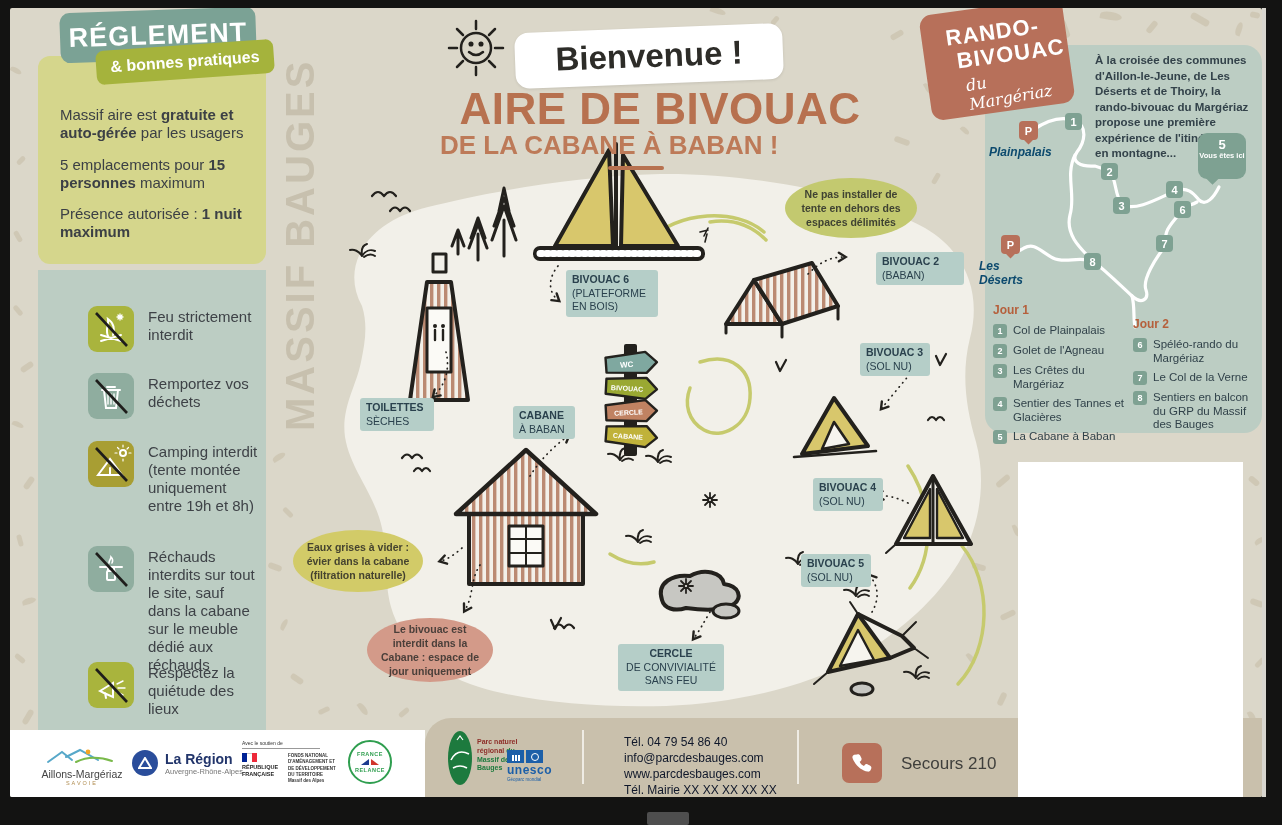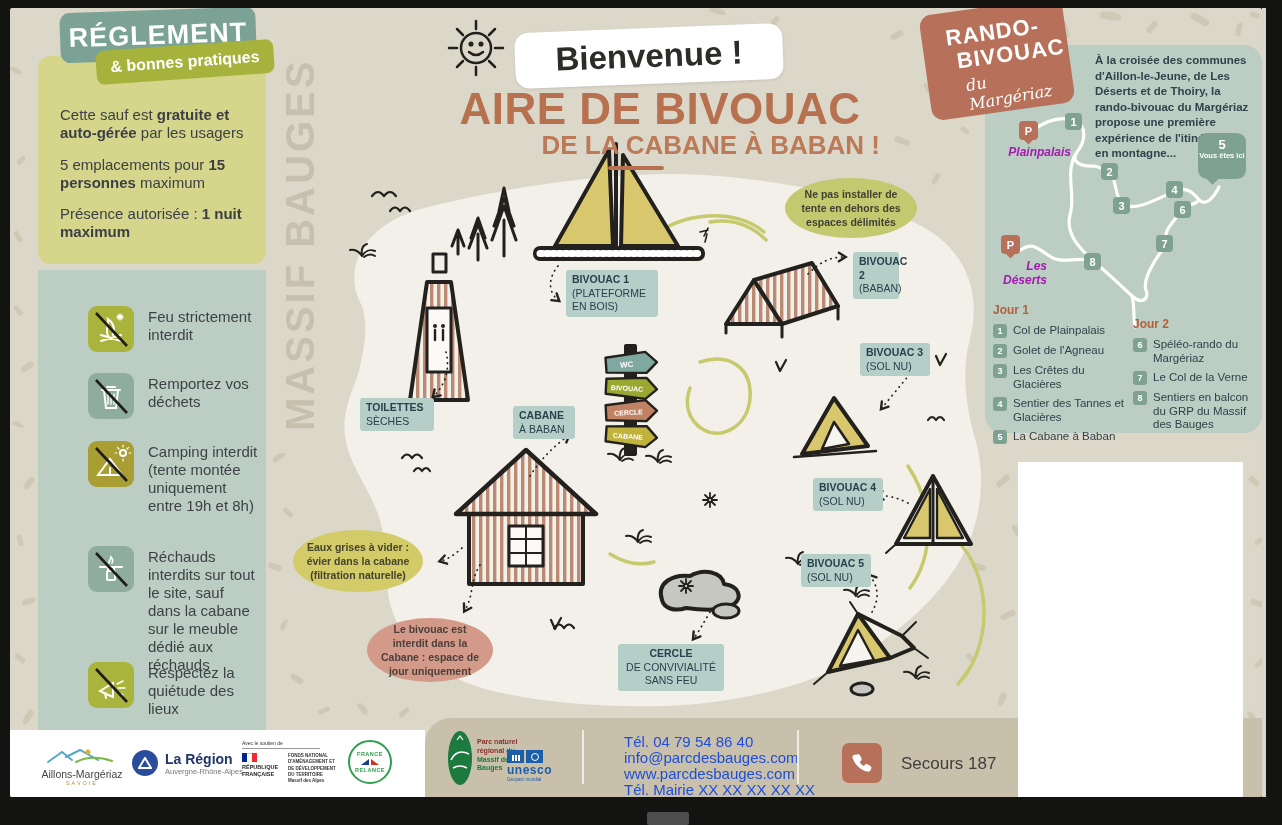--- a/index.html
+++ b/index.html
@@ -26,21 +26,21 @@
   .rules-box{position:absolute;left:28px;top:262px;width:228px;height:464px;background:#bccdc3;z-index:5;}
   .rule{position:absolute;left:50px;display:flex;gap:14px;align-items:flex-start;width:172px;}
   .rule-icon{width:46px;height:46px;border-radius:9px;flex:none;}
   .rule-text{font-size:15px;color:#3e4247;line-height:1.2;padding-top:2px;}
   
   .welcome{position:absolute;left:505px;top:20px;width:268px;height:56px;background:#fff;
      border-radius:14px;transform:rotate(-2.2deg);display:flex;align-items:center;justify-content:center;
      font-size:33px;font-weight:600;color:#2d2c28;box-shadow:0 1px 3px rgba(0,0,0,.1);z-index:4;}
   .h1{position:absolute;left:430px;top:76px;width:440px;text-align:center;font-size:44px;
      font-weight:800;color:#b7714f;letter-spacing:.5px;z-index:4;}
-  .h2{position:absolute;left:430px;top:122px;width:440px;text-align:right;font-size:26px;
+  .h2{position:absolute;left:430px;top:122px;width:440px;text-align:left;font-size:26px;
      font-weight:600;color:#bd7a58;z-index:4;}
   .hdiv{position:absolute;left:598px;top:158px;width:56px;height:4px;background:#b7714f;border-radius:2px;z-index:4;}
   
   .chip{position:absolute;background:#b5cec8;color:#2a414d;font-size:10.5px;line-height:1.3;
      padding:3px 6px;border-radius:3px;font-weight:700;z-index:4;}
   .chip .detail{font-weight:400;display:block;}
   .bubble{position:absolute;border-radius:50%;display:flex;align-items:center;justify-content:center;
      text-align:center;font-weight:700;font-size:10.5px;line-height:1.35;padding:10px;z-index:4;}
   
   .panel{position:absolute;left:975px;top:37px;width:277px;height:388px;background:#bccdc3;
@@ -51,40 +51,40 @@
   .badge .script{font-family:"DejaVu Serif",serif;font-style:italic;font-size:16px;margin-top:2px;
      transform:rotate(-2deg);display:inline-block;}
   .intro{position:absolute;left:110px;top:8px;width:155px;font-size:11.5px;font-weight:600;
      color:#33424a;line-height:1.35;}
   .wp{position:absolute;width:17px;height:17px;border-radius:4px;background:#7ea192;color:#fff;
      font-size:11px;font-weight:700;display:flex;align-items:center;justify-content:center;z-index:3;}
   .pmark{position:absolute;width:19px;height:19px;border-radius:4px;background:#b7705a;color:#fff;
      font-size:11px;font-weight:800;display:flex;align-items:center;justify-content:center;z-index:3;}
   .pmark::after{content:"";position:absolute;left:6px;bottom:-3px;width:7px;height:7px;background:#b7705a;
      transform:rotate(45deg);z-index:-1;}
-  .plabel{position:absolute;font-size:12px;font-weight:700;font-style:italic;color:#a21caf;
-     text-align:right;z-index:3;}
+  .plabel{position:absolute;font-size:12px;font-weight:700;font-style:italic;color:#0c4a6e;
+     text-align:left;z-index:3;}
   .pin5{position:absolute;left:213px;top:88px;width:48px;height:46px;background:#7ea192;border-radius:9px;
      color:#fff;text-align:center;z-index:4;}
   .pin5::after{content:"";position:absolute;left:10px;bottom:-4px;width:9px;height:9px;background:#7ea192;
      transform:rotate(45deg);}
   .pin5 .n{font-size:13px;font-weight:800;margin-top:4px;}
   .pin5 .t{font-size:7.5px;font-weight:700;line-height:1.15;}
   .daycol{position:absolute;z-index:4;}
   .daytitle{font-size:12px;font-weight:800;color:#b5603c;margin-bottom:7px;}
   .dayitem{display:flex;gap:6px;margin-bottom:6px;}
   .daynum{width:14px;height:14px;border-radius:3px;background:#7ea192;color:#fff;font-size:9px;
      font-weight:700;display:flex;align-items:center;justify-content:center;flex:none;margin-top:0px;}
   .daytext{font-size:11.5px;color:#31424a;font-weight:500;line-height:1.18;}
   
   .footbar{position:absolute;left:415px;top:710px;width:837px;height:79px;background:#c9c0ac;
      border-top-left-radius:26px;z-index:6;}
   .logostrip{position:absolute;left:0px;top:722px;width:415px;height:67px;background:#ffffff;z-index:6;}
   .fdiv{position:absolute;top:12px;width:2px;height:54px;background:#efece4;}
-  .contact{position:absolute;left:199px;top:16px;font-size:15px;color:#1d4ed8;line-height:16px;}
+  .contact{position:absolute;left:199px;top:16px;font-size:12px;color:#0f172a;line-height:16px;}
   .overlay{position:absolute;left:1008px;top:454px;width:225px;height:335px;background:#ffffff;z-index:8;}
   .edge{position:absolute;left:1262px;top:8px;width:4px;height:789px;background:#d8d6cf;}
   .tab{position:absolute;left:647px;top:812px;width:42px;height:13px;background:#4e4e4e;border-radius:2px;}
   svg text{font-family:"Liberation Sans","DejaVu Sans",sans-serif;}
 </style>
 </head>
 <body>
 
 <div class="page">
  <div class="sign">
@@ -302,21 +302,21 @@
   </svg>
 
   <div class="welcome">Bienvenue !</div>
   <div class="h1">AIRE DE BIVOUAC</div>
   <div class="h2">DE LA CABANE À BABAN !</div>
   <div class="hdiv"></div>
 
   <div class="box-teal">RÉGLEMENT</div>
   <div class="box-olive">&amp; bonnes pratiques</div>
   <div class="info-box">
-    <p><span>Cette sauf est </span><b>gratuite et auto-gérée</b><span> par les usagers</span></p>
+    <p><span>Massif aire est </span><b>gratuite et auto-gérée</b><span> par les usagers</span></p>
     <p><span>5 emplacements pour </span><b>15 personnes</b><span> maximum</span></p>
     <p><span>Présence autorisée : </span><b>1 nuit maximum</b><span></span></p>
   </div>
 
   <div class="rules-box">
     <div class="rule" style="top:103px">
       <svg class="rule-icon" viewBox="0 0 46 46" style="background:#8fad9f;border-radius:9px">
         <g stroke="#fff" stroke-width="2" fill="none" stroke-linecap="round">
           <path d="M14,17 h18 M16,17 l2,18 h10 l2,-18 M19,14 h8"></path>
           <path d="M20,21 v10 M23,21 v10 M26,21 v10" stroke-width="1.4"></path>
@@ -364,24 +364,24 @@
           <rect x="19" y="25" width="8" height="9" rx="1"></rect>
           <path d="M21,17 C21,14 23,13 23,11 C25,13 25,15 24,17" stroke-width="1.6"></path>
         </g>
         <line x1="8" y1="7" x2="39" y2="40" stroke="#1e1d1b" stroke-width="2.6"></line>
       </svg>
       <div class="rule-text">Réchauds interdits sur tout le site, sauf dans la cabane sur le meuble dédié aux réchauds</div>
     </div>
   </div>
 
   <div class="chip" style="left:556px;top:262px;width:92px">
-    <span>BIVOUAC 1</span>
+    <span>BIVOUAC 6</span>
     <span class="detail">(PLATEFORME EN BOIS)</span>
   </div>
-  <div class="chip" style="left:843px;top:244px;width:46px">
+  <div class="chip" style="left:866px;top:244px;width:88px">
     <span>BIVOUAC 2</span>
     <span class="detail">(BABAN)</span>
   </div>
   <div class="chip" style="left:850px;top:335px;width:70px">
     <span>BIVOUAC 3</span>
     <span class="detail">(SOL NU)</span>
   </div>
   <div class="chip" style="left:350px;top:390px;width:74px">
     <span>TOILETTES</span>
     <span class="detail">SÈCHES</span>
@@ -446,21 +446,21 @@
       <div class="dayitem">
             <div class="daynum">1</div>
             <div class="daytext">Col de Plainpalais</div>
           </div>
       <div class="dayitem">
             <div class="daynum">2</div>
             <div class="daytext">Golet de l'Agneau</div>
           </div>
       <div class="dayitem">
             <div class="daynum">3</div>
-            <div class="daytext">Les Crêtes du Glacières</div>
+            <div class="daytext">Les Crêtes du Margériaz</div>
           </div>
       <div class="dayitem">
             <div class="daynum">4</div>
             <div class="daytext">Sentier des Tannes et Glacières</div>
           </div>
       <div class="dayitem">
             <div class="daynum">5</div>
             <div class="daytext">La Cabane à Baban</div>
           </div>
     </div>
@@ -523,21 +523,21 @@
       <div>www.parcdesbauges.com</div>
       <div style="font-weight:400">Tél. Mairie XX XX XX XX XX</div>
     </div>
     <div class="fdiv" style="left:372px"></div>
 
     <div class="abs" style="left:417px;top:25px;width:40px;height:40px;background:#b7705a;border-radius:7px;display:flex;align-items:center;justify-content:center">
       <svg width="22" height="22" viewBox="0 0 24 24">
             <path fill="#fff" d="M6.6,2.8 C8,2.2 9.4,2.8 10.1,4.2 l1.2,2.4 c0.6,1.2 0.2,2.6 -0.9,3.4 l-0.9,0.7 c0.8,2 2.6,3.8 4.6,4.6 l0.7,-0.9 c0.8,-1.1 2.2,-1.5 3.4,-0.9 l2.4,1.2 c1.4,0.7 2,2.1 1.4,3.5 l-0.6,1.4 c-0.6,1.3 -2,2.1 -3.4,1.8 C11.4,20.8 3.2,12.6 1.6,6.4 1.3,5 2.1,3.6 3.4,3 Z"></path>
           </svg>
     </div>
-    <div class="abs" style="left:476px;top:36px;font-size:17px;color:#3f3f3c">Secours 187</div>
+    <div class="abs" style="left:476px;top:36px;font-size:17px;color:#3f3f3c">Secours 210</div>
   </div>
 
   <div class="logostrip">
 
     <div class="abs" style="left:24px;top:18px;width:96px;text-align:center">
       <svg width="72" height="16" viewBox="0 0 72 16">
         <path d="M2,14 L16,4 L26,12" stroke="#57a8c9" stroke-width="2" fill="none" stroke-linecap="round"></path>
         <path d="M20,9 L34,2 L52,12" stroke="#57a8c9" stroke-width="2" fill="none" stroke-linecap="round"></path>
         <path d="M30,14 Q46,6 66,13" stroke="#79b94a" stroke-width="2" fill="none" stroke-linecap="round"></path>
         <circle cx="42" cy="4" r="2.4" fill="#f5a623"></circle>

